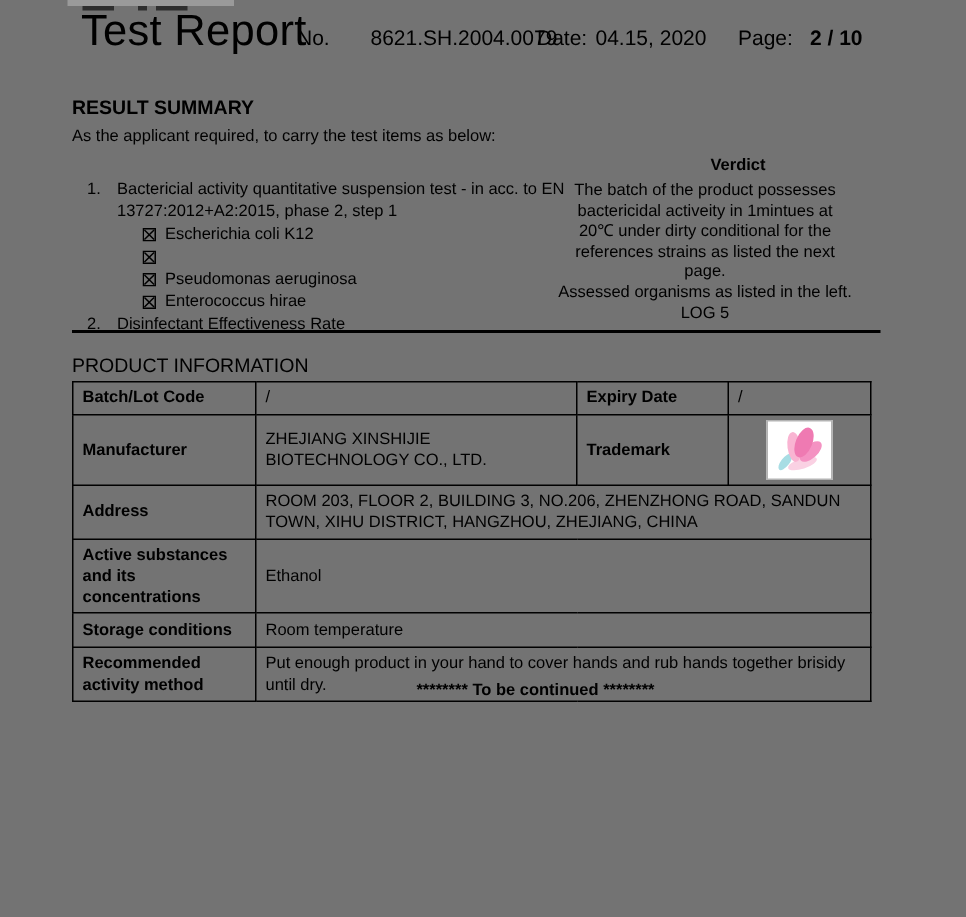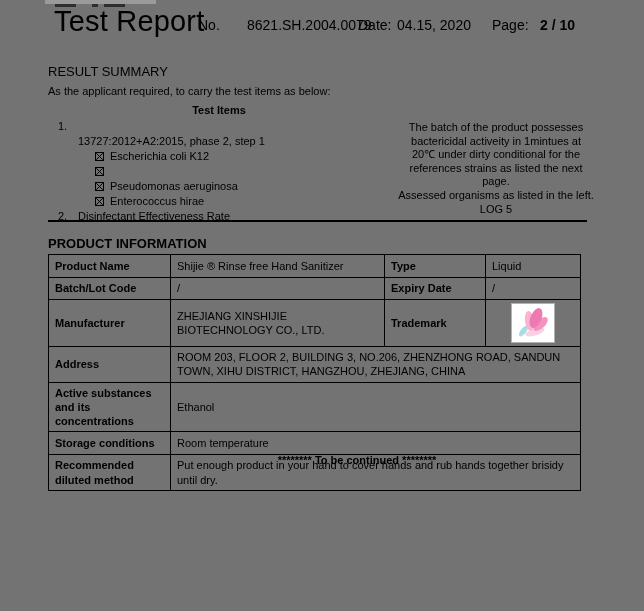--- a/index.html
+++ b/index.html
@@ -22,38 +22,38 @@
   .title { position:absolute; left:54px; top:5px; font-size:29px; letter-spacing:.2px; }
   .hmeta { position:absolute; top:17px; font-size:14px; white-space:nowrap; }
   .hm-no-label   { left:198px; }
   .hm-no-value   { left:247px; font-weight:normal; }
   .hm-date-label { left:358px; }
   .hm-date-value { left:397px; font-weight:normal; }
   .hm-page-label { left:492px; }
   .hm-page-value { left:540px; font-weight:bold; }
 
   
-  .rs-heading { position:absolute; left:48px; top:64px; font-size:13px; font-weight:normal; }
+  .rs-heading { position:absolute; left:48px; top:64px; font-size:13px; font-weight:bold; }
   .rs-intro   { position:absolute; left:48px; top:85px; font-size:11px; }
   .col-header { position:absolute; top:104px; font-size:11px; font-weight:bold; text-align:center; }
   .ti-header  { left:48px;  width:342px; }
   .v-header   { left:390px; width:204px; }
 
   .items-block { position:absolute; left:48px; top:119px; width:342px; font-size:11px; line-height:15px; }
   .num-item { display:flex; }
   .num-item .num { width:20px; margin-left:10px; flex:none; }
   .organism-row { display:flex; align-items:center; gap:6px; height:15px; margin-left:47px; }
   .cb { flex:none; display:block; }
 
-  .verdict-block { position:absolute; left:394px; top:121px; width:204px; font-size:11px; line-height:13.6px; text-align:center; }
+  .verdict-block { position:absolute; left:368px; top:121px; width:204px; font-size:11px; line-height:13.6px; text-align:center; }
 
   .divider { position:absolute; left:48px; top:220px; width:539px; height:2px; background:#000; }
 
   
-  .pi-heading { position:absolute; left:48px; top:236px; font-size:13px; font-weight:bold;text-align:right; }
+  .pi-heading { position:absolute; left:48px; top:236px; font-size:13px; font-weight:normal;text-align:right; }
   table.pi { position:absolute; left:48px; top:254px; width:532px; border-collapse:collapse; table-layout:fixed; }
   table.pi td { border:1.5px solid #000; font-size:11px; line-height:1.3; padding:3px 6px; vertical-align:middle; overflow:hidden; }
   table.pi td.label { font-weight:bold; }
   .c1 { width:122px; } .c2 { width:214px; } .c3 { width:101px; } .c4 { width:95px; }
   tr.r1 td { height:23px; } tr.r2 td { height:22px; } tr.r3 td { height:47px; }
   tr.r6 td { height:23px; }
   .logo-box { width:44px; height:40px; border:1px solid #b3b3b3; background:#fff; margin:0 auto; display:flex; align-items:center; justify-content:center; }
 
   .footer { position:absolute; left:48px; top:454px; width:572px; text-align:center; font-size:11px; font-weight:bold;margin-left:23px; }
 </style>
@@ -71,27 +71,27 @@
   <span class="hmeta hm-no-label">No.</span>
   <span class="hmeta hm-no-value">8621.SH.2004.0079</span>
   <span class="hmeta hm-date-label">Date:</span>
   <span class="hmeta hm-date-value">04.15, 2020</span>
   <span class="hmeta hm-page-label">Page:</span>
   <span class="hmeta hm-page-value">2 / 10</span>
 
   <div class="rs-heading">RESULT SUMMARY</div>
   <div class="rs-intro">As the applicant required, to carry the test items as below:</div>
 
-  <div class="col-header ti-header">Test Items</div>
+  <div class="col-header v-header">Verdict</div>
 
   <div class="items-block">
     <div class="num-item">
       <span class="num">1.</span>
       <span>
-        <br>
+        <span>Bactericial activity quantitative suspension test - in acc. to EN</span><br>
         <span>13727:2012+A2:2015, phase 2, step 1</span>
       </span>
     </div>
     <div class="organism-row">
       <svg class="cb" width="9" height="9" viewBox="0 0 9 9">
           <rect x="0.5" y="0.5" width="8" height="8" fill="none" stroke="#000"></rect>
           <path d="M1.3 1.3 L7.7 7.7 M7.7 1.3 L1.3 7.7" stroke="#000" stroke-width="1"></path>
         </svg>
       <span>Escherichia coli K12</span>
     </div>
@@ -136,26 +136,20 @@
   <div class="pi-heading">PRODUCT INFORMATION</div>
 
   <table class="pi">
     <colgroup>
         <col class="c1">
         <col class="c2">
         <col class="c3">
         <col class="c4">
       </colgroup>
     <tbody>
-        <tr class="r1">
-      <td class="label">Product Name</td>
-      <td>Shijie ® Rinse free Hand Sanitizer</td>
-      <td class="label">Type</td>
-      <td>Liquid</td>
-    </tr>
     <tr class="r2">
       <td class="label">Batch/Lot Code</td>
       <td>/</td>
       <td class="label">Expiry Date</td>
       <td>/</td>
     </tr>
     <tr class="r3">
       <td class="label">Manufacturer</td>
       <td>ZHEJIANG XINSHIJIE BIOTECHNOLOGY CO., LTD.</td>
       <td class="label">Trademark</td>
@@ -177,21 +171,21 @@
     </tr>
     <tr class="r5">
       <td class="label">Active substances and its concentrations</td>
       <td colspan="3">Ethanol</td>
     </tr>
     <tr class="r6">
       <td class="label">Storage conditions</td>
       <td colspan="3">Room temperature</td>
     </tr>
     <tr class="r7">
-      <td class="label">Recommended diluted method</td>
+      <td class="label">Recommended activity method</td>
       <td colspan="3">Put enough product in your hand to cover hands and rub hands together brisidy until dry.</td>
     </tr>
   </tbody>
     </table>
 
   <div class="footer">******** To be continued ********</div>
 
 </div>
 
 </body></html>

